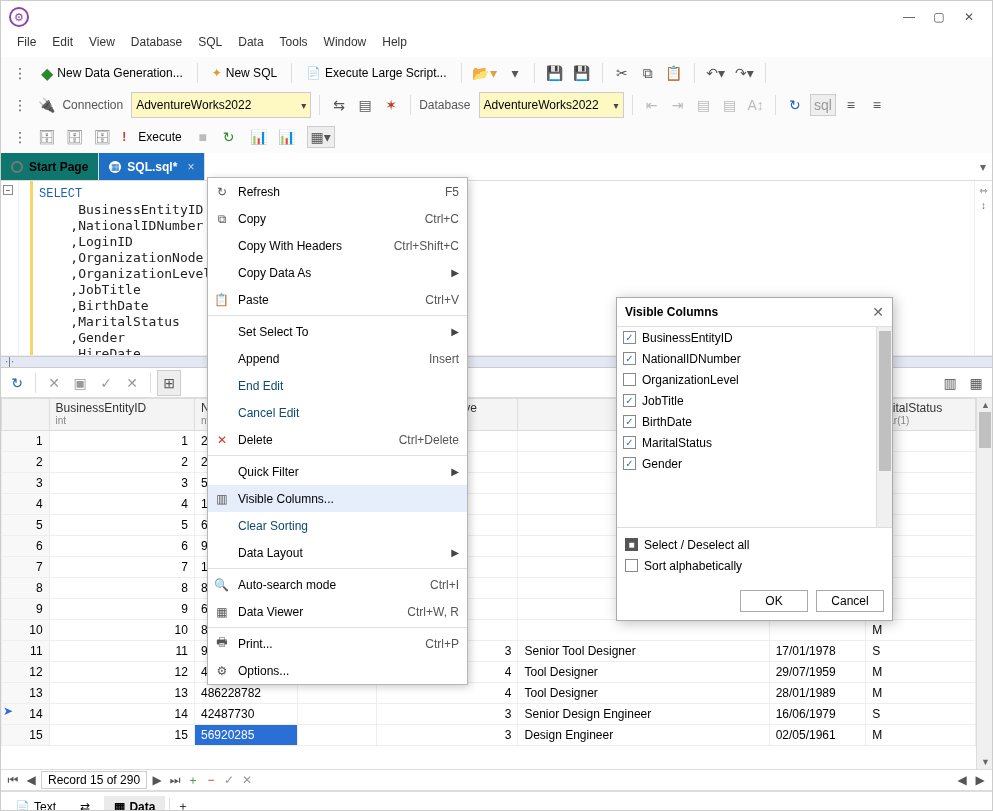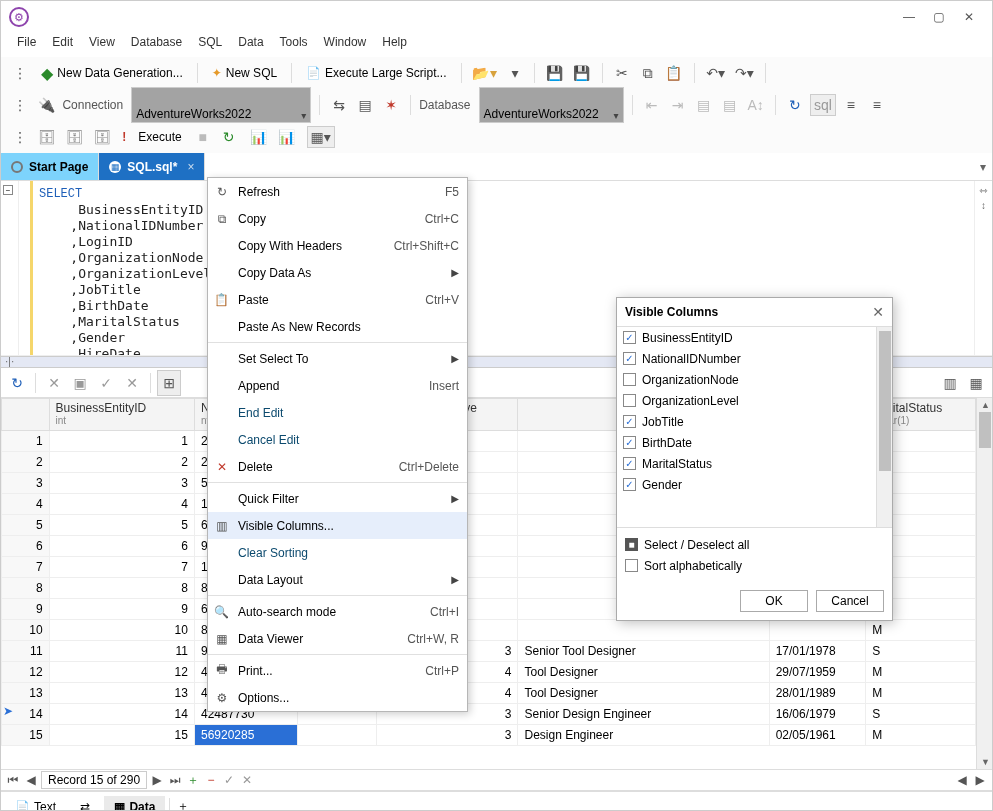--- a/index.html
+++ b/index.html
@@ -8,28 +8,28 @@
 .app-icon { width: 20px; height: 20px; border: 2px solid #8e44ad; border-radius: 50%; display: flex; align-items: center; justify-content: center; margin-right: 8px; }
 .app-icon::before { content: '⚙'; color: #8e44ad; font-size: 11px; }
 .title-spacer { flex: 1; }
 .win-btn { width: 30px; height: 30px; display: flex; align-items: center; justify-content: center; color: #555; }
 .menu-bar { display: flex; align-items: flex-start; height: 24px; padding: 0 8px; }
 .menu-item { padding: 2px 8px; color: #333; cursor: default; }
 .toolbar { display: flex; align-items: center; height: 32px; padding: 0 8px; gap: 4px; background: #fbfbfb; }
 .toolbar .sep { width: 1px; height: 20px; background: #ddd; margin: 0 4px; }
 .tb-btn { min-width: 22px; height: 22px; display: inline-flex; align-items: center; justify-content: center; font-size: 14px; color: #555; padding: 0 3px; }
 .tb-txt { padding: 0 6px; display: inline-flex; align-items: center; gap: 4px; }
-.tb-dropdown { border: 1px solid #ccc; background: #a3a3a3; padding: 1px 18px 1px 4px; position: relative; min-width: 140px; height: 36px; display: flex; align-items: flex-end; }
+.tb-dropdown { border: 1px solid #ccc; background: #fef9c3; padding: 1px 18px 1px 4px; position: relative; min-width: 140px; height: 26px; display: flex; align-items: center; }
 .tb-dropdown::after { content: '▾'; position: absolute; right: 4px; font-size: 10px; color: #444; }
 .tb-lbl { margin-right: 4px; color: #555; }
 .green-dot { color: #2a8a2a; font-size: 16px; }
 .orange-plus { color: #e59a2a; }
 .tabs { display: flex; height: 28px; align-items: stretch; border-bottom: 1px solid #ddd; }
 .tab { display: flex; align-items: center; padding: 0 10px; border-right: 1px solid #ddd; gap: 6px; }
-.tab.start { background: #7dd3fc; }
+.tab.start { background: #0f766e; }
 .tab.active { background: #1e70c4; color: #fff; }
 .tab.active .close-x { color: #cde; }
 .tab-ico { width: 12px; height: 12px; border-radius: 50%; display: inline-flex; align-items: center; justify-content: center; font-size: 9px; }
 .tab.start .tab-ico { border: 2px solid #777; }
 .tab.active .tab-ico { background: #fff; color: #1e70c4; }
 .close-x { font-size: 12px; margin-left: 4px; }
 .editor-area { display: flex; border-bottom: 1px solid #eee; height: 175px; }
 .ruler { width: 18px; background: #fff; border-right: 1px solid #eee; flex-shrink: 0; position: relative; }
 .ruler-mark { position: absolute; left: 2px; top: 4px; width: 10px; height: 10px; border: 1px solid #888; background: #fff; display: flex; align-items: center; justify-content: center; font-size: 8px; }
 .marker-col { width: 14px; background: #fff; border-right: 3px solid #f5d66b; flex-shrink: 0; }
@@ -479,24 +479,20 @@
     <div class="cm-item">
       <span class="ic"></span>
       <span>Copy Data As</span>
       <span class="sub">▶</span>
     </div>
     <div class="cm-item">
       <span class="ic">📋</span>
       <span>Paste</span>
       <span class="k">Ctrl+V</span>
     </div>
-    <div class="cm-item">
-      <span class="ic"></span>
-      <span>Paste As New Records</span>
-    </div>
     <div class="cm-sep"></div>
     <div class="cm-item">
       <span class="ic"></span>
       <span>Set Select To</span>
       <span class="sub">▶</span>
     </div>
     <div class="cm-item">
       <span class="ic"></span>
       <span>Append</span>
       <span class="k">Insert</span>
@@ -563,24 +559,20 @@
   </div>
   <div class="vc-list">
     <div class="vc-list-inner" id="vc-list">
         <div class="vc-row">
           <span class="vc-chk">✓</span>
           <span>BusinessEntityID</span>
         </div>
         <div class="vc-row">
           <span class="vc-chk">✓</span>
           <span>NationalIDNumber</span>
-        </div>
-        <div class="vc-row">
-          <span class="vc-chk"></span>
-          <span>OrganizationNode</span>
         </div>
         <div class="vc-row">
           <span class="vc-chk"></span>
           <span>OrganizationLevel</span>
         </div>
         <div class="vc-row">
           <span class="vc-chk">✓</span>
           <span>JobTitle</span>
         </div>
         <div class="vc-row">

